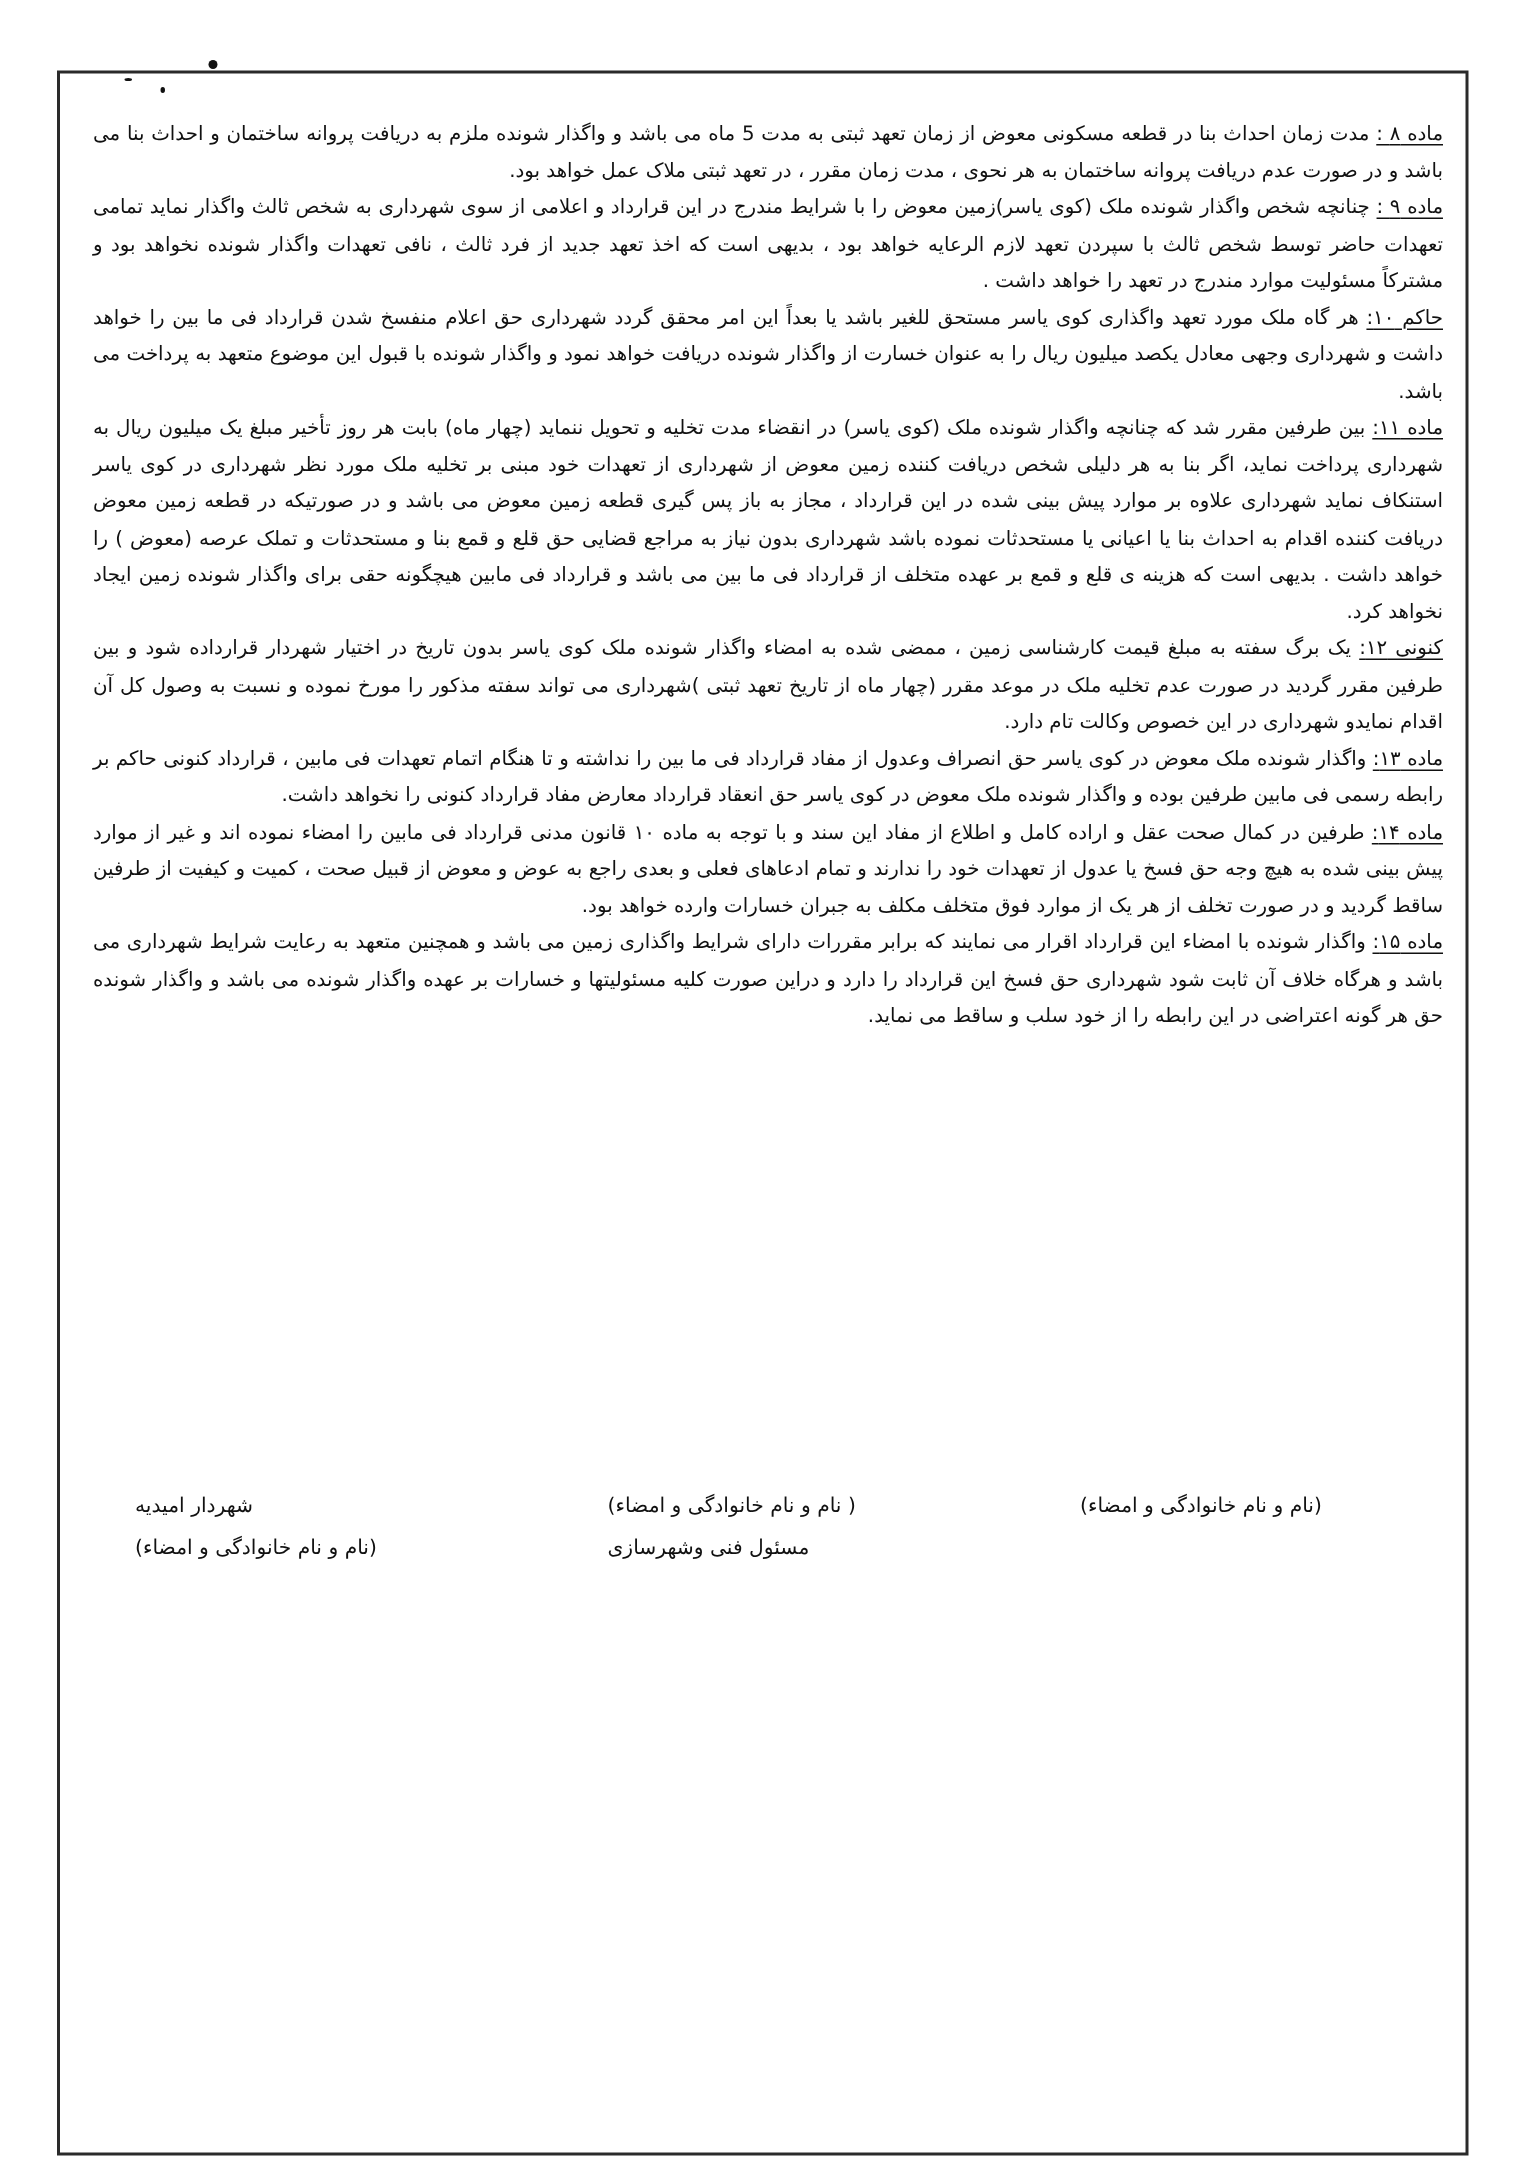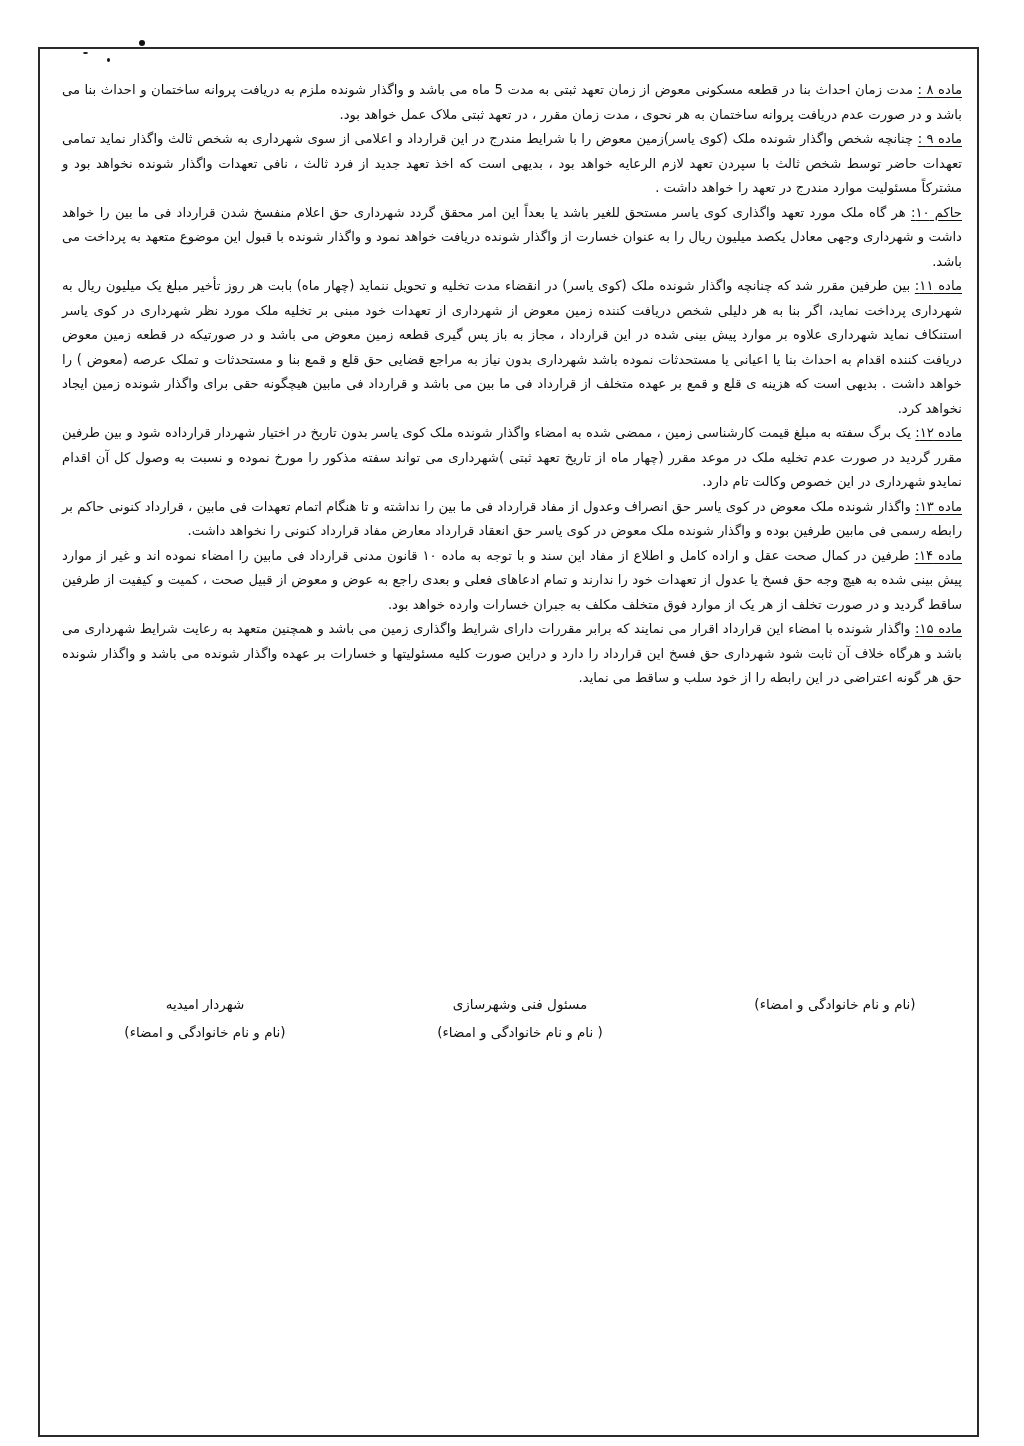--- a/index.html
+++ b/index.html
@@ -13,46 +13,46 @@
     position: absolute; left: 62px; top: 78px; width: 900px;
     direction: rtl; text-align: justify; font-size: 13.2px; line-height: 24.5px;
   }
   .clause { margin: 0; text-align-last: right; }
   .clause .title { font-weight: normal; text-decoration: underline; text-underline-offset: 3px; }
   .sign-row {
     position: absolute; left: 90px; top: 990px; width: 860px;
     direction: rtl; display: flex; justify-content: space-between;
     font-size: 13.5px; line-height: 28px;
   }
-  .sign-block { text-align: center; width: 230px; }
+  .sign-block { text-align: left; width: 230px; }
 </style>
 </head>
 <body>
 
 <div class="frame"></div>
 <span class="speck" style="left:139px;top:40px;width:6px;height:6px;"></span>
 <span class="speck" style="left:107px;top:58px;width:3px;height:4px;"></span>
 <span class="speck" style="left:83px;top:52px;width:5px;height:2px;"></span>
 
 <div class="content">
   <p class="clause"><span class="title">ماده ۸ :</span> <span>مدت زمان احداث بنا در قطعه مسکونی معوض از زمان تعهد ثبتی به مدت 5 ماه می باشد و واگذار شونده ملزم به دریافت پروانه ساختمان و احداث بنا می باشد و در صورت عدم دریافت پروانه ساختمان به هر نحوی ، مدت زمان مقرر ، در تعهد ثبتی ملاک عمل خواهد بود.</span></p>
   <p class="clause"><span class="title">ماده ۹ :</span> <span>چنانچه شخص واگذار شونده ملک (کوی یاسر)زمین معوض را با شرایط مندرج در این قرارداد و اعلامی از سوی شهرداری به شخص ثالث واگذار نماید تمامی تعهدات حاضر توسط شخص ثالث با سپردن تعهد لازم الرعایه خواهد بود ، بدیهی است که اخذ تعهد جدید از فرد ثالث ، نافی تعهدات واگذار شونده نخواهد بود و مشترکاً مسئولیت موارد مندرج در تعهد را خواهد داشت .</span></p>
   <p class="clause"><span class="title">حاکم ۱۰:</span> <span>هر گاه ملک مورد تعهد واگذاری کوی یاسر مستحق للغیر باشد یا بعداً این امر محقق گردد شهرداری حق اعلام منفسخ شدن قرارداد فی ما بین را خواهد داشت و شهرداری وجهی معادل یکصد میلیون ریال را به عنوان خسارت از واگذار شونده دریافت خواهد نمود و واگذار شونده با قبول این موضوع متعهد به پرداخت می باشد.</span></p>
   <p class="clause"><span class="title">ماده ۱۱:</span> <span>بین طرفین مقرر شد که چنانچه واگذار شونده ملک (کوی یاسر) در انقضاء مدت تخلیه و تحویل ننماید (چهار ماه) بابت هر روز تأخیر مبلغ یک میلیون ریال به شهرداری پرداخت نماید، اگر بنا به هر دلیلی شخص دریافت کننده زمین معوض از شهرداری از تعهدات خود مبنی بر تخلیه ملک مورد نظر شهرداری در کوی یاسر استنکاف نماید شهرداری علاوه بر موارد پیش بینی شده در این قرارداد ، مجاز به باز پس گیری قطعه زمین معوض می باشد و در صورتیکه در قطعه زمین معوض دریافت کننده اقدام به احداث بنا یا اعیانی یا مستحدثات نموده باشد شهرداری بدون نیاز به مراجع قضایی حق قلع و قمع بنا و مستحدثات و تملک عرصه (معوض ) را خواهد داشت . بدیهی است که هزینه ی قلع و قمع بر عهده متخلف از قرارداد فی ما بین می باشد و قرارداد فی مابین هیچگونه حقی برای واگذار شونده زمین ایجاد نخواهد کرد.</span></p>
-  <p class="clause"><span class="title">ماده ۱۲:</span> <span>یک برگ سفته به مبلغ قیمت کارشناسی زمین ، ممضی شده به امضاء واگذار شونده ملک کوی یاسر بدون تاریخ در اختیار شهردار قرارداده شود و بین طرفین مقرر گردید در صورت عدم تخلیه ملک در موعد مقرر (چهار ماه از تاریخ تعهد ثبتی )شهرداری می تواند سفته مذکور را مورخ نموده و نسبت به وصول کل آن اقدام نمایدو شهرداری در این خصوص وکالت تام دارد.</span></p>
+  <p class="clause"><span class="title">کنونی ۱۲:</span> <span>یک برگ سفته به مبلغ قیمت کارشناسی زمین ، ممضی شده به امضاء واگذار شونده ملک کوی یاسر بدون تاریخ در اختیار شهردار قرارداده شود و بین طرفین مقرر گردید در صورت عدم تخلیه ملک در موعد مقرر (چهار ماه از تاریخ تعهد ثبتی )شهرداری می تواند سفته مذکور را مورخ نموده و نسبت به وصول کل آن اقدام نمایدو شهرداری در این خصوص وکالت تام دارد.</span></p>
   <p class="clause"><span class="title">ماده ۱۳:</span> <span>واگذار شونده ملک معوض در کوی یاسر حق انصراف وعدول از مفاد قرارداد فی ما بین را نداشته و تا هنگام اتمام تعهدات فی مابین ، قرارداد کنونی حاکم بر رابطه رسمی فی مابین طرفین بوده و واگذار شونده ملک معوض در کوی یاسر حق انعقاد قرارداد معارض مفاد قرارداد کنونی را نخواهد داشت.</span></p>
   <p class="clause"><span class="title">ماده ۱۴:</span> <span>طرفین در کمال صحت عقل و اراده کامل و اطلاع از مفاد این سند و با توجه به ماده ۱۰ قانون مدنی قرارداد فی مابین را امضاء نموده اند و غیر از موارد پیش بینی شده به هیچ وجه حق فسخ یا عدول از تعهدات خود را ندارند و تمام ادعاهای فعلی و بعدی راجع به عوض و معوض از قبیل صحت ، کمیت و کیفیت از طرفین ساقط گردید و در صورت تخلف از هر یک از موارد فوق متخلف مکلف به جبران خسارات وارده خواهد بود.</span></p>
   <p class="clause"><span class="title">ماده ۱۵:</span> <span>واگذار شونده با امضاء این قرارداد اقرار می نمایند که برابر مقررات دارای شرایط واگذاری زمین می باشد و همچنین متعهد به رعایت شرایط شهرداری می باشد و هرگاه خلاف آن ثابت شود شهرداری حق فسخ این قرارداد را دارد و دراین صورت کلیه مسئولیتها و خسارات بر عهده واگذار شونده می باشد و واگذار شونده حق هر گونه اعتراضی در این رابطه را از خود سلب و ساقط می نماید.</span></p>
 </div>
 
 <div class="sign-row">
   <div class="sign-block">
     <div>(نام و نام خانوادگی و امضاء)</div>
   </div>
   <div class="sign-block">
+    <div>( نام و نام خانوادگی و امضاء)</div>
     <div>مسئول فنی وشهرسازی</div>
-    <div>( نام و نام خانوادگی و امضاء)</div>
   </div>
   <div class="sign-block">
     <div>شهردار امیدیه</div>
     <div>(نام و نام خانوادگی و امضاء)</div>
   </div>
 </div>
 
 </body></html>

